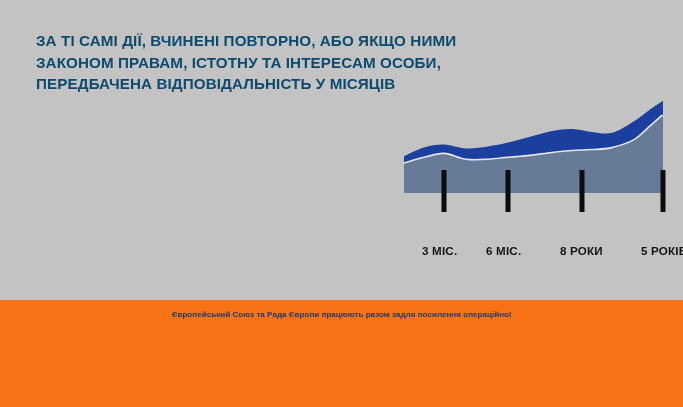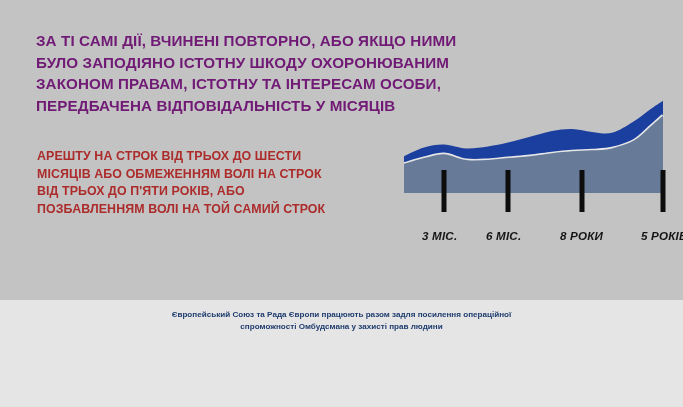--- a/index.html
+++ b/index.html
@@ -9,80 +9,72 @@
     font-family:"Liberation Sans","DejaVu Sans",sans-serif;
     overflow:hidden;position:relative;
   }
   #slide{position:absolute;inset:0;width:683px;height:407px;background:#c3c3c3;}
 
   
   #main{position:absolute;left:0;top:0;width:683px;height:300px;}
 
   #heading{
     position:absolute;left:36px;top:30px;width:470px;
-    color:#701a75;font-weight:bold;font-size:15.2px;line-height:21.5px;
+    color:#0c4a6e;font-weight:bold;font-size:15.2px;line-height:21.5px;
     letter-spacing:.1px;
   }
   #heading .ln{display:block;white-space:nowrap;}
 
   #redblock{
     position:absolute;left:37px;top:148px;width:360px;
     color:#ac2b2b;font-weight:bold;font-size:12.4px;line-height:17.6px;
     letter-spacing:.1px;
   }
   #redblock .ln{display:block;white-space:nowrap;}
 
   
   #chart{position:absolute;left:398px;top:88px;width:285px;height:160px;}
   #chart svg{display:block;}
   .axis-labels{
     position:absolute;left:398px;top:229px;width:285px;height:22px;
   }
   .axis-labels span{
-    position:absolute;top:0;
+    position:absolute;top:15px;
     font-size:11.6px;font-weight:bold;color:#141414;white-space:nowrap;
     letter-spacing:.2px;
-    font-style:italic;
   }
   .tk0{left:24px;}
   .tk1{left:88px;text-align:right;}
   .tk2{left:162px;}
   .tk3{left:243px;}
 
   
   #footer{
     position:absolute;left:0;top:300px;width:683px;height:107px;
-    background:#e5e5e5;
+    background:#f97316;
   }
   #footer-note{
     position:absolute;left:0;top:9px;width:683px;text-align:center;
     color:#1f3c6e;font-size:8.1px;line-height:12.2px;font-weight:600;
   }
   #footer-note .ln{display:block;}
 </style>
 </head>
 <body>
 
 <div id="slide">
 
   <div id="main">
 
     <div id="heading">
       <span class="ln">ЗА ТІ САМІ ДІЇ, ВЧИНЕНІ ПОВТОРНО, АБО ЯКЩО НИМИ</span>
-      <span class="ln">БУЛО ЗАПОДІЯНО ІСТОТНУ ШКОДУ ОХОРОНЮВАНИМ</span>
       <span class="ln">ЗАКОНОМ ПРАВАМ, ІСТОТНУ ТА ІНТЕРЕСАМ ОСОБИ,</span>
       <span class="ln">ПЕРЕДБАЧЕНА ВІДПОВІДАЛЬНІСТЬ У МІСЯЦІВ</span>
     </div>
 
-    <div id="redblock">
-      <span class="ln">АРЕШТУ НА СТРОК ВІД ТРЬОХ ДО ШЕСТИ</span>
-      <span class="ln">МІСЯЦІВ АБО ОБМЕЖЕННЯМ ВОЛІ НА СТРОК</span>
-      <span class="ln">ВІД ТРЬОХ ДО П'ЯТИ РОКІВ, АБО</span>
-      <span class="ln">ПОЗБАВЛЕННЯМ ВОЛІ НА ТОЙ САМИЙ СТРОК</span>
-    </div>
 
     <div id="chart">
       <svg width="285" height="160" viewBox="0 0 285 160">
         <g>
           <path id="band-blue" fill="#1b3f9e" d="M 6.00 68.14 C 9.33 66.69, 19.33 61.35, 26.00 59.41 C 32.67 57.47, 39.00 56.34, 46.00 56.50 C 53.00 56.66, 60.67 60.06, 68.00 60.38 C 75.33 60.70, 83.00 59.41, 90.00 58.44 C 97.00 57.47, 103.00 56.18, 110.00 54.56 C 117.00 52.94, 124.67 50.68, 132.00 48.74 C 139.33 46.80, 147.00 44.21, 154.00 42.92 C 161.00 41.63, 167.33 40.82, 174.00 40.98 C 180.67 41.14, 187.33 43.24, 194.00 43.89 C 200.67 44.54, 207.00 46.64, 214.00 44.86 C 221.00 43.08, 229.67 37.10, 236.00 33.22 C 242.33 29.34, 247.17 24.97, 252.00 21.58 C 256.83 18.18, 262.83 14.31, 265.00 12.85 L 265.00 105 L 6.00 105 Z"></path>
           <path id="band-sep" fill="none" stroke="#e6e6e6" stroke-width="3.2" d="M 6.00 75.90 C 9.33 74.93, 19.33 71.70, 26.00 70.08 C 32.67 68.46, 39.00 65.88, 46.00 66.20 C 53.00 66.52, 60.67 71.05, 68.00 72.02 C 75.33 72.99, 83.00 72.34, 90.00 72.02 C 97.00 71.70, 103.00 70.73, 110.00 70.08 C 117.00 69.43, 124.67 68.95, 132.00 68.14 C 139.33 67.33, 147.00 66.04, 154.00 65.23 C 161.00 64.42, 167.33 63.77, 174.00 63.29 C 180.67 62.80, 187.33 62.80, 194.00 62.32 C 200.67 61.84, 207.00 62.00, 214.00 60.38 C 221.00 58.76, 229.67 56.18, 236.00 52.62 C 242.33 49.06, 247.17 43.24, 252.00 39.04 C 256.83 34.84, 262.83 29.34, 265.00 27.40"></path>
           <path id="band-grey" fill="#677b99" d="M 6.00 75.90 C 9.33 74.93, 19.33 71.70, 26.00 70.08 C 32.67 68.46, 39.00 65.88, 46.00 66.20 C 53.00 66.52, 60.67 71.05, 68.00 72.02 C 75.33 72.99, 83.00 72.34, 90.00 72.02 C 97.00 71.70, 103.00 70.73, 110.00 70.08 C 117.00 69.43, 124.67 68.95, 132.00 68.14 C 139.33 67.33, 147.00 66.04, 154.00 65.23 C 161.00 64.42, 167.33 63.77, 174.00 63.29 C 180.67 62.80, 187.33 62.80, 194.00 62.32 C 200.67 61.84, 207.00 62.00, 214.00 60.38 C 221.00 58.76, 229.67 56.18, 236.00 52.62 C 242.33 49.06, 247.17 43.24, 252.00 39.04 C 256.83 34.84, 262.83 29.34, 265.00 27.40 L 265.00 105 L 6.00 105 Z"></path>
         </g>
         <g id="ticks">
             <rect x="43.5" y="82" width="5" height="42" fill="#0d0d0d"></rect>
@@ -99,17 +91,16 @@
       <span class="tk2">8 РОКИ</span>
       <span class="tk3">5 РОКІВ</span>
     </div>
 
   </div>
 
   <div id="footer">
 
     <div id="footer-note">
       <span class="ln">Європейський Союз та Рада Європи працюють разом задля посилення операційної</span>
-      <span class="ln">спроможності Омбудсмана у захисті прав людини</span>
     </div>
 
   </div>
 </div>
 
 </body></html>

